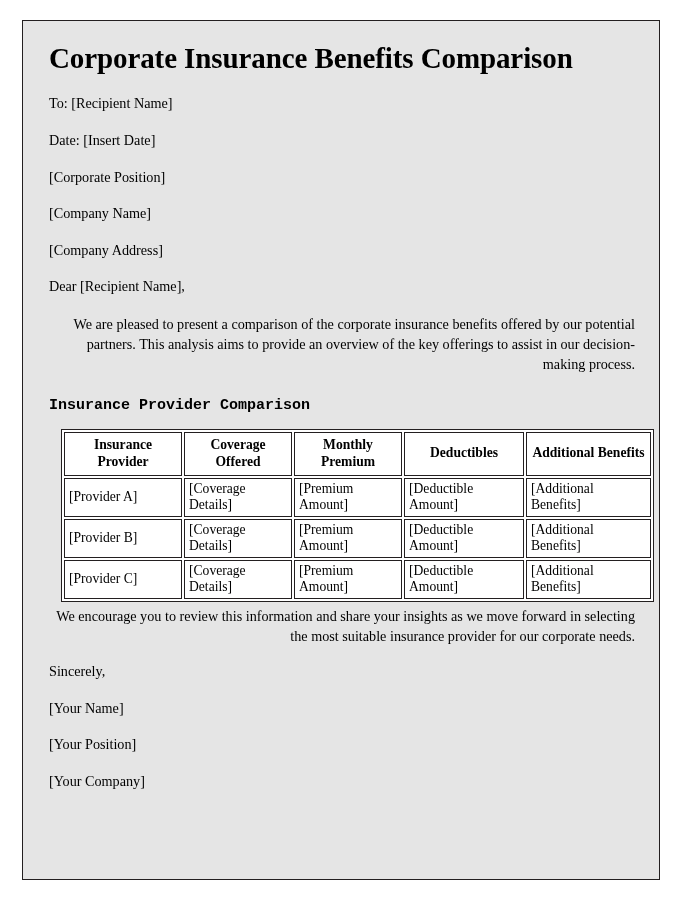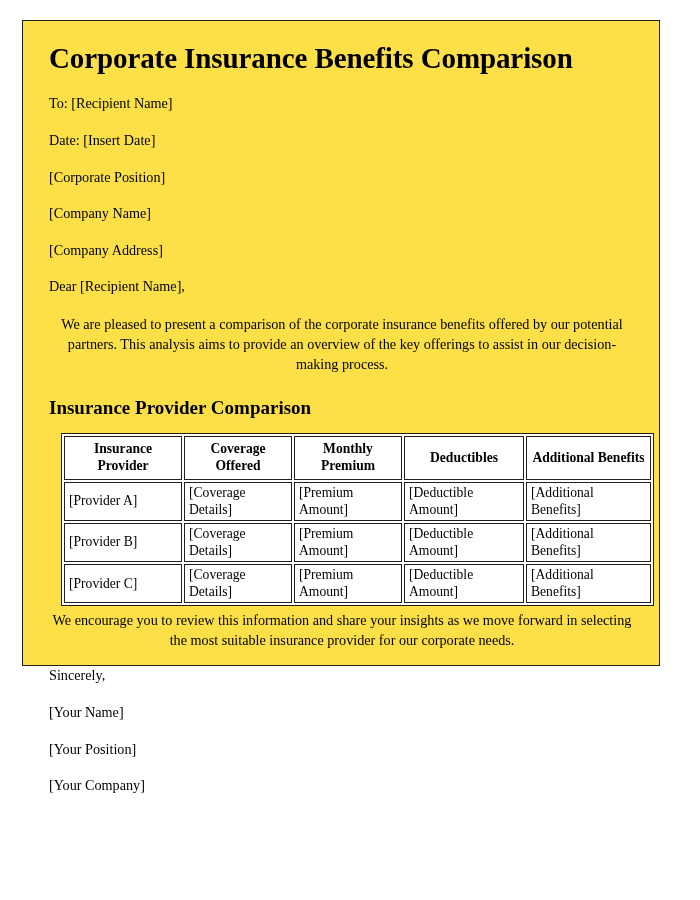--- a/index.html
+++ b/index.html
@@ -14,64 +14,64 @@
     overflow: hidden;
     font-family: "Liberation Serif", "DejaVu Serif", serif;
     color: #000000;
   }
 
   .page-frame {
     position: absolute;
     left: 22px;
     top: 20px;
     width: 638px;
-    height: 646px;
+    height: 860px;
     border: 1px solid #231f20;
     box-sizing: border-box;
-    background: #fde047;
+    background: #e5e5e5;
   }
 
   .page-content {
     position: absolute;
     left: 26px;
     top: 21px;
     width: 586px;
   }
 
   h1.doc-title {
     font-family: "Liberation Serif", "DejaVu Serif", serif;
     font-size: 29px;
     font-weight: bold;
     line-height: 1.12;
     margin: 0 0 20px 0;
     letter-spacing: -0.1px;
     color: #000000;
   }
 
   h2.section-title {
-    font-family: Liberation Serif, serif;
-    font-size: 19px;
+    font-family: Liberation Mono, monospace;
+    font-size: 15px;
     font-weight: bold;
     line-height: 1.1;
     margin: 24px 0 14px 0;
     color: #000000;
   }
 
   p.body-line {
     font-size: 14.2px;
     line-height: 1.31;
     margin: 0 0 18px 0;
     color: #000000;
   }
 
   p.body-para {
     font-size: 14.2px;
     line-height: 1.41;
     margin: 0 0 16px 0;
-    text-align: center;
+    text-align: right;
     color: #000000;
   }
 
   p.tight-after-table {
     margin-top: 0;
   }
 
   table.comparison-table {
     border-collapse: separate;
     border-spacing: 2px;

